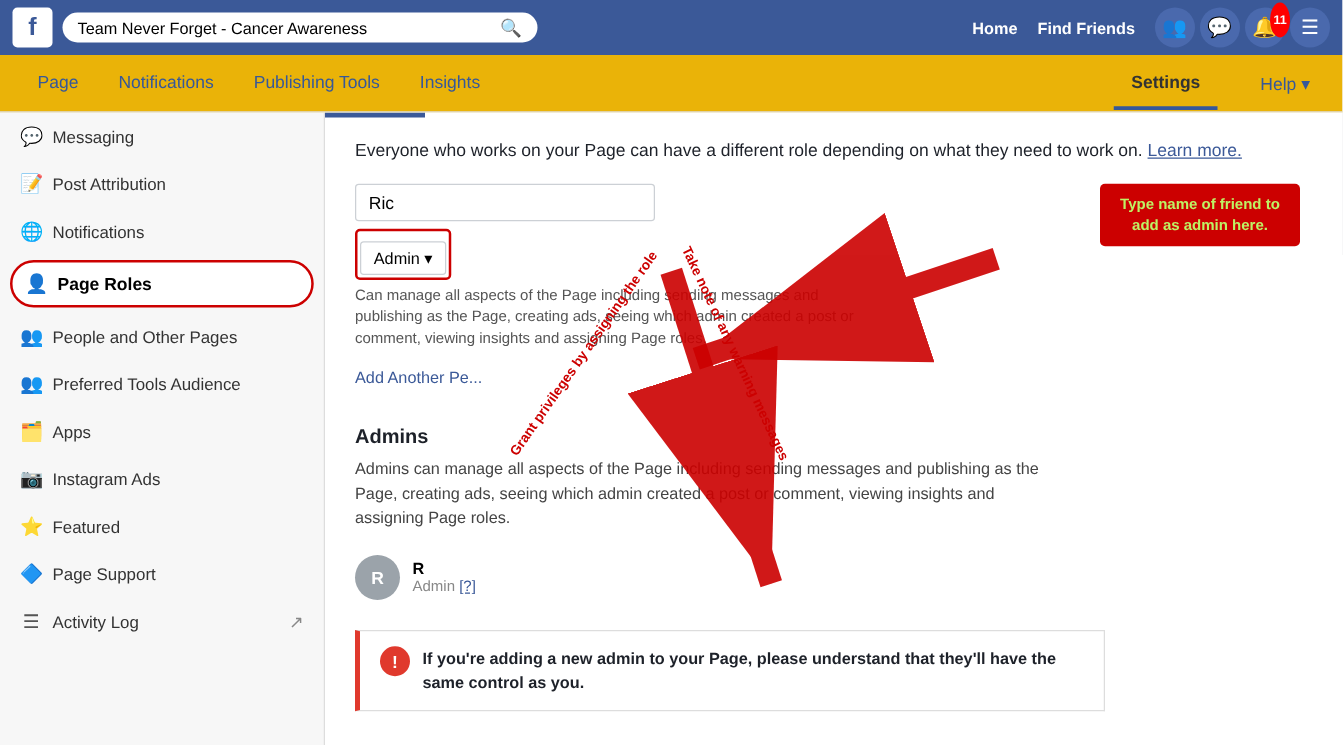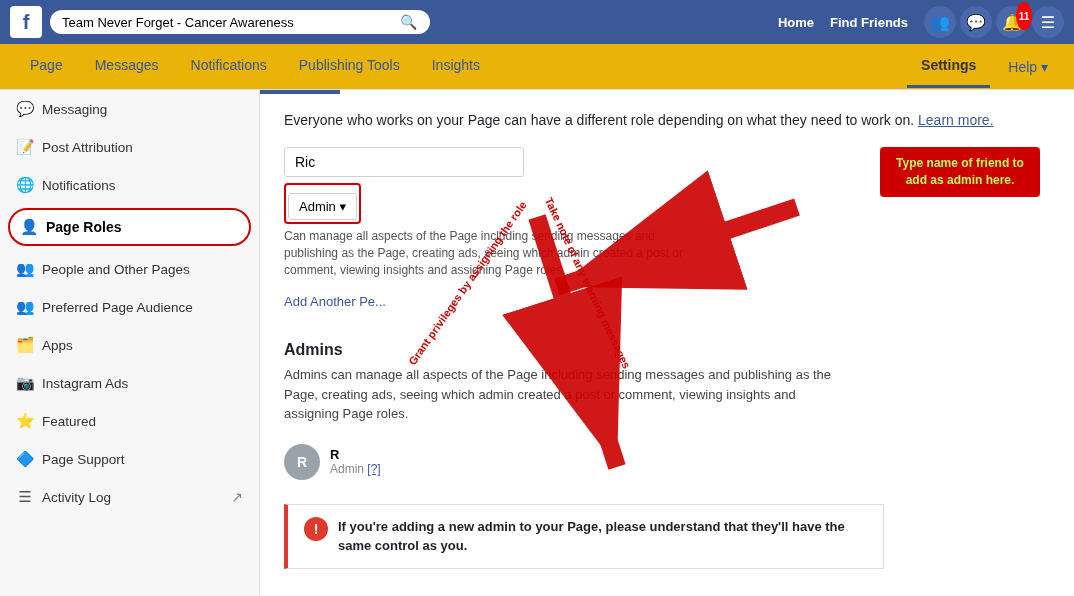--- a/index.html
+++ b/index.html
@@ -67,21 +67,21 @@
     .sub-nav-item {
       padding: 12px 14px;
       font-size: 14px;
       color: #365899;
       cursor: pointer;
       border-bottom: 3px solid transparent;
       font-weight: 400;
     }
     .sub-nav-right {
       margin-left: auto;
-      display: flex; align-items: center; gap: 8px;
+      display: flex; align-items: center; gap: 24px;
     }
     .settings-btn {
       font-size: 14px; font-weight: 700; color: #333;
       border-bottom: 3px solid #365899;
       padding: 12px 14px;
       cursor: pointer;
     }
     .help-btn {
       font-size: 14px; color: #365899;
       padding: 12px 10px;
@@ -263,21 +263,20 @@
         🔔
         <span class="badge">11</span>
       </div>
       <div class="nav-icon">☰</div>
     </div>
   </div>
 </div>
 
 <div class="sub-nav">
   <div class="sub-nav-item">Page</div>
-  <div class="sub-nav-item">Messages</div>
   <div class="sub-nav-item">Notifications</div>
   <div class="sub-nav-item">Publishing Tools</div>
   <div class="sub-nav-item">Insights</div>
   <div class="sub-nav-right">
     <div class="settings-btn">Settings</div>
     <div class="help-btn">Help ▾</div>
   </div>
 </div>
 
 <div class="main-layout">
@@ -299,21 +298,21 @@
     <div style="margin: 4px 8px; border: 2.5px solid #cc0000; border-radius: 20px; padding: 8px 10px; display: flex; align-items: center; gap: 8px; cursor: pointer; font-weight: bold; background: #fff;">
       <span class="sidebar-icon">👤</span>
       <span>Page Roles</span>
     </div>
     <div class="sidebar-item">
       <span class="sidebar-icon">👥</span>
       <span>People and Other Pages</span>
     </div>
     <div class="sidebar-item">
       <span class="sidebar-icon">👥</span>
-      <span>Preferred Page Audience</span>
+      <span>Preferred Tools Audience</span>
     </div>
     <div class="sidebar-item">
       <span class="sidebar-icon">🗂️</span>
       <span>Apps</span>
     </div>
     <div class="sidebar-item">
       <span class="sidebar-icon">📷</span>
       <span>Instagram Ads</span>
     </div>
     <div class="sidebar-item">

